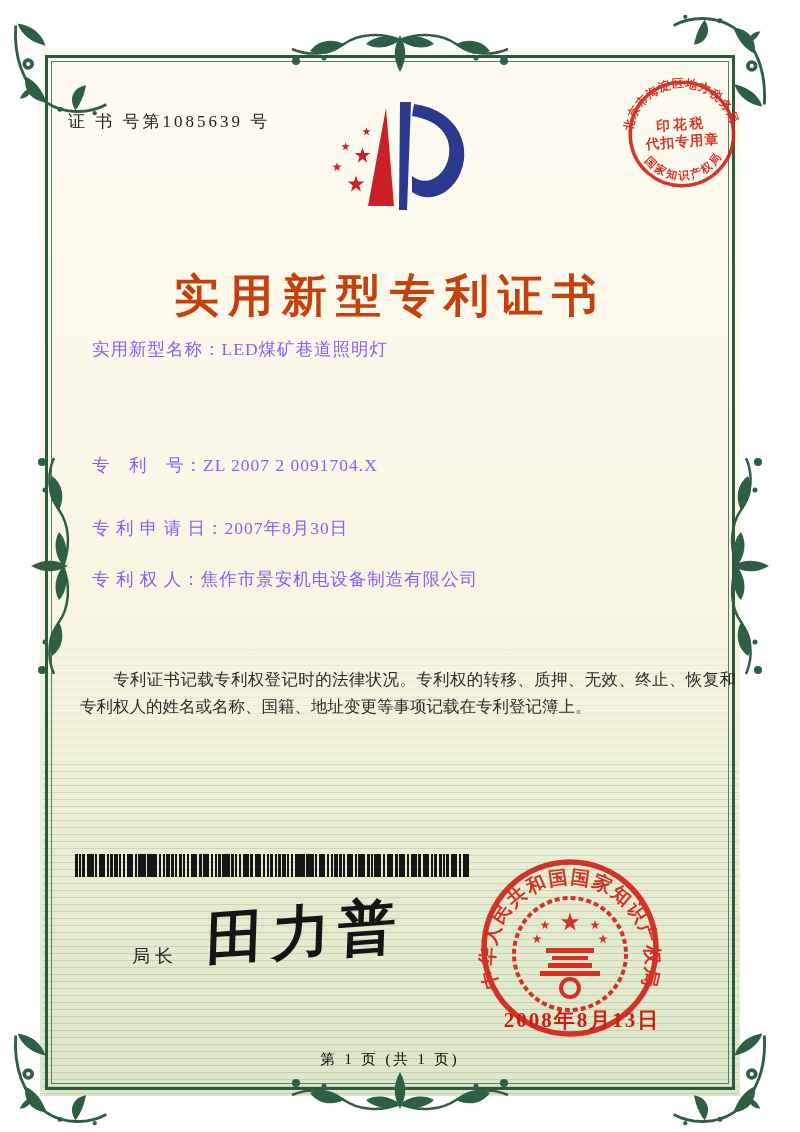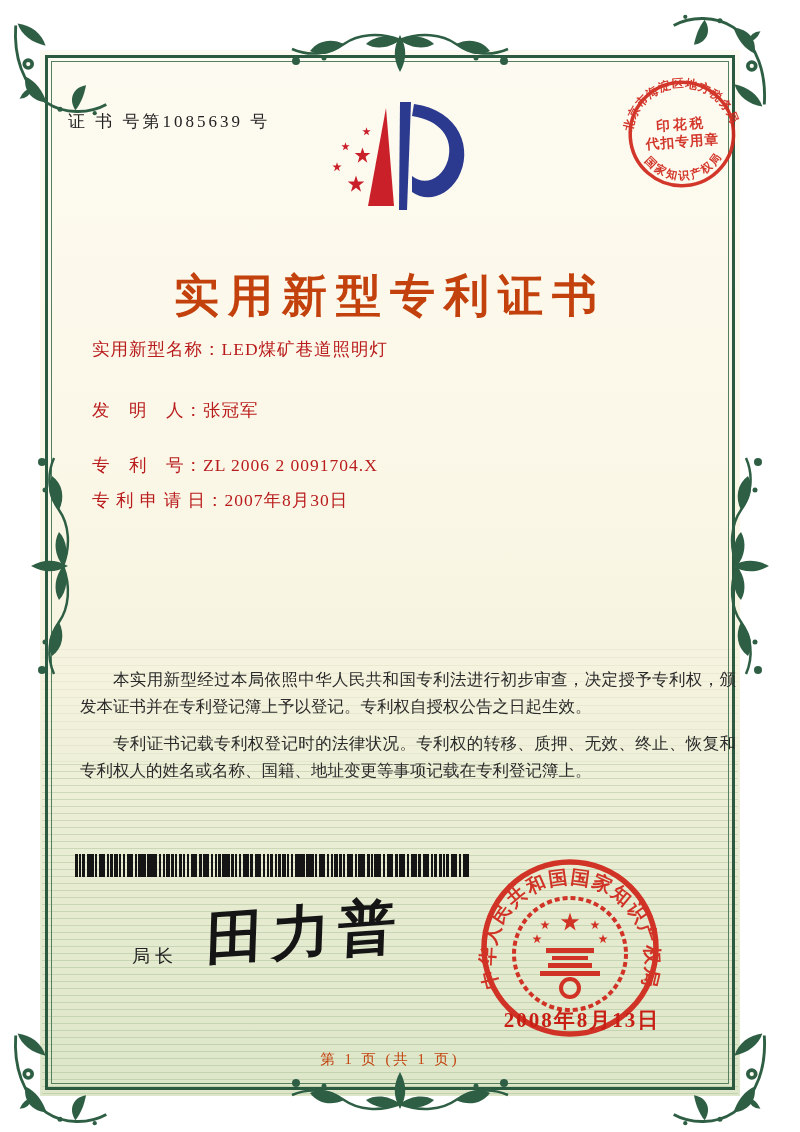--- a/index.html
+++ b/index.html
@@ -16,42 +16,42 @@
   .frame-inner{position:absolute;inset:3px;border:1px solid #55805f;}
   .orn{position:absolute;color:#2e5f44;}
   .orn svg{display:block;width:100%;height:100%;}
   
   .cert-no{position:absolute;left:68px;top:110px;font-size:17px;letter-spacing:3px;color:#222;}
   .title{position:absolute;left:0;right:0;top:228px;text-align:center;font-size:45px;font-weight:700;
          letter-spacing:9px;color:#c2410c;margin-top:38px;}
   .logo{position:absolute;left:322px;top:98px;width:160px;height:128px;}
   .stamp-tax{position:absolute;left:606px;top:60px;width:152px;height:152px;opacity:.93;transform:rotate(-4deg);}
   
-  .field{position:absolute;left:92px;font-size:17.5px;letter-spacing:1px;color:#b91c1c;white-space:nowrap;}
+  .field{position:absolute;left:92px;font-size:17.5px;letter-spacing:1px;color:#8b5cf6;white-space:nowrap;}
   
   .body-text{position:absolute;left:80px;width:656px;top:666px;font-size:16.5px;line-height:1.66;
              text-align:justify;color:#2a2a2a;}
   .body-text p{margin:0 0 9px 0;text-indent:2em;}
   
   .barcode{position:absolute;left:75px;top:854px;width:396px;height:23px;
     background:
       repeating-linear-gradient(90deg,#151515 0 2px,rgba(0,0,0,0) 2px 4px),
       repeating-linear-gradient(90deg,#151515 0 1px,rgba(0,0,0,0) 1px 7px),
       repeating-linear-gradient(90deg,#151515 0 3px,rgba(0,0,0,0) 3px 13px),
       repeating-linear-gradient(90deg,rgba(0,0,0,0) 0 17px,#151515 17px 19px);}
   
   .sig-title{position:absolute;left:132px;top:944px;font-size:18px;letter-spacing:5px;color:#222;font-family:Liberation Mono, monospace;}
   .sig-name{position:absolute;left:206px;top:894px;font-size:58px;font-weight:700;color:#151515;
             transform:rotate(-4deg) skewX(-6deg);letter-spacing:8px;}
   
   .seal{position:absolute;left:468px;top:846px;width:204px;height:204px;opacity:.94;}
   .seal-date{position:absolute;left:492px;top:1006px;width:180px;text-align:center;
              font-size:21px;font-weight:700;color:#c81f15;letter-spacing:2px;}
   .footer{position:absolute;left:0;right:0;top:1050px;text-align:center;font-size:14.5px;
-          letter-spacing:3px;color:#c2410c;}
+          letter-spacing:3px;color:#000000;}
   .stamp-text{fill:#d0281c;font-family:"Liberation Serif","DejaVu Serif",serif;font-weight:700;}
 </style>
 </head>
 <body>
 
 <div class="page">
 
   <svg width="0" height="0" style="position:absolute">
     <defs>
       <symbol id="orn-corner" viewBox="0 0 110 110">
@@ -167,32 +167,31 @@
         <textPath href="#taxBottom" startOffset="50%" text-anchor="middle">国家知识产权局</textPath>
       </text>
     </svg>
   </div>
 
   <div class="title">实用新型专利证书</div>
 
   <div class="field" style="top:337px;">
     <span>实用新型名称：</span><span>LED煤矿巷道照明灯</span>
   </div>
-  <div class="field" style="top:398px;">
-    <span>发　明　人：</span><span>张冠军</span>
-  </div>
   <div class="field" style="top:453px;">
-    <span>专　利　号：</span><span>ZL 2006 2 0091704.X</span>
-  </div>
-  <div class="field" style="top:488px;">
+    <span>专　利　号：</span><span>ZL 2007 2 0091704.X</span>
+  </div>
+  <div class="field" style="top:516px;">
     <span>专 利 申 请 日：</span><span>2007年8月30日</span>
   </div>
+  <div class="field" style="top:567px;">
+    <span>专 利 权 人：</span><span>焦作市景安机电设备制造有限公司</span>
+  </div>
 
   <div class="body-text">
-    <p>本实用新型经过本局依照中华人民共和国专利法进行初步审查，决定授予专利权，颁发本证书并在专利登记簿上予以登记。专利权自授权公告之日起生效。</p>
     <p>专利证书记载专利权登记时的法律状况。专利权的转移、质押、无效、终止、恢复和专利权人的姓名或名称、国籍、地址变更等事项记载在专利登记簿上。</p>
   </div>
 
   <div class="barcode"></div>
 
   <div class="sig-title">局长</div>
   <div class="sig-name">田力普</div>
 
   <div class="seal">
     <svg viewBox="0 0 204 204">

